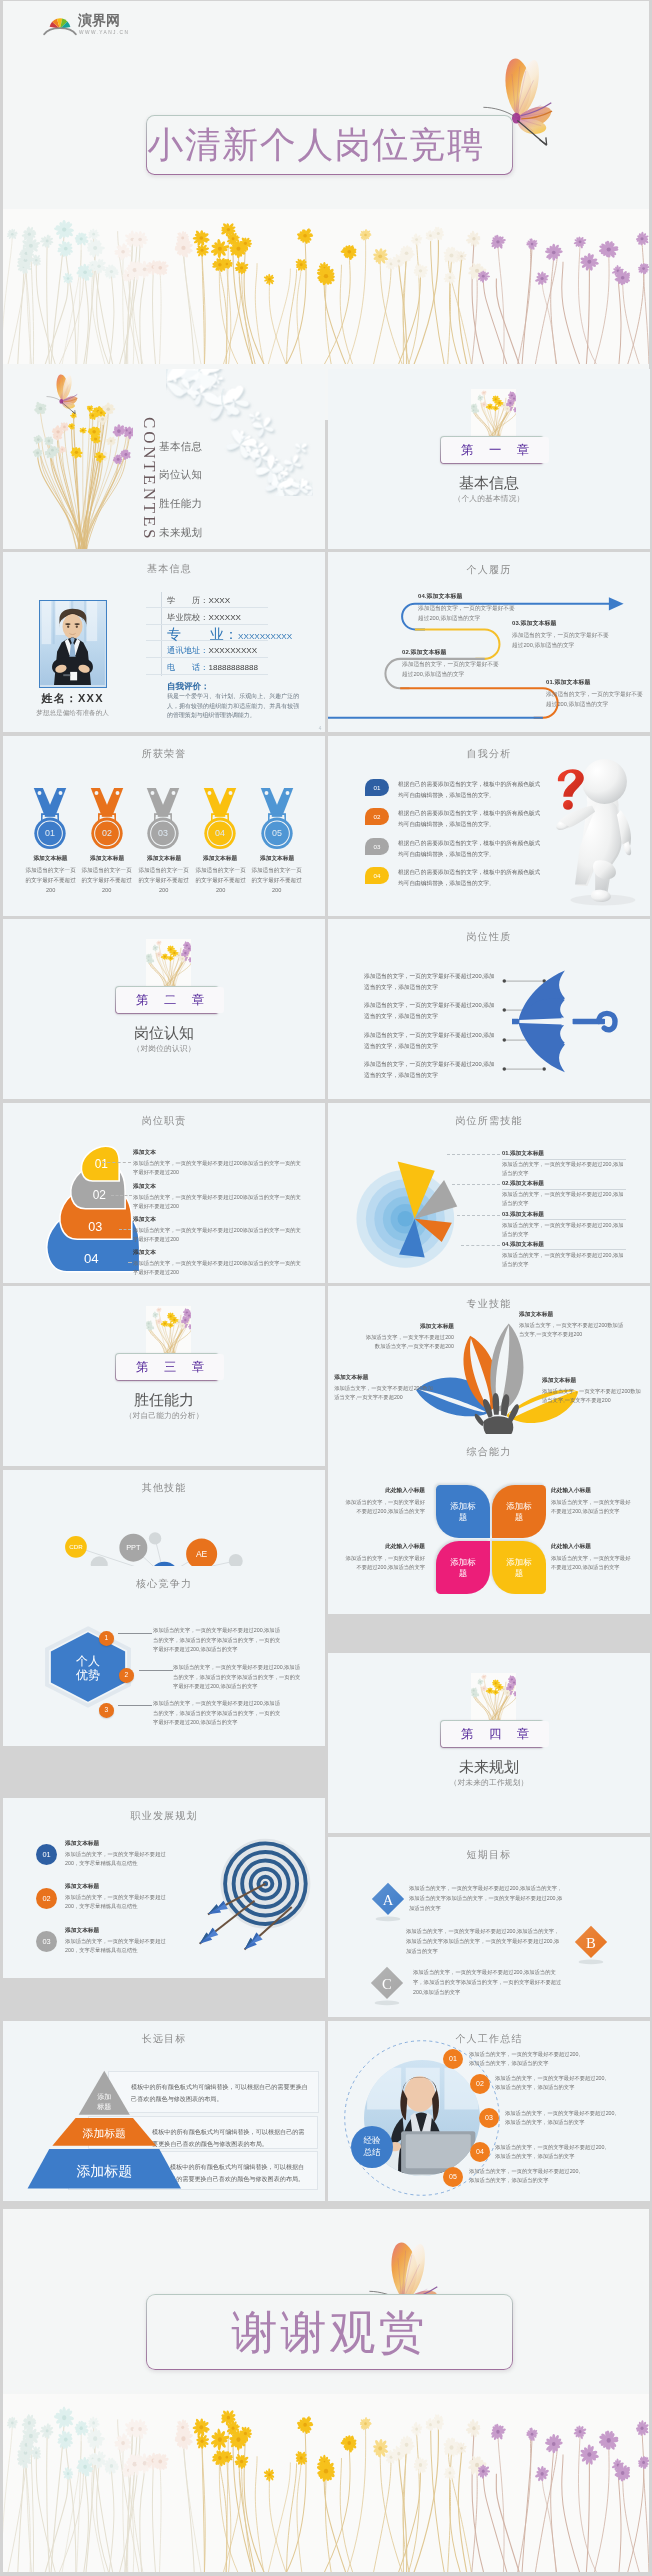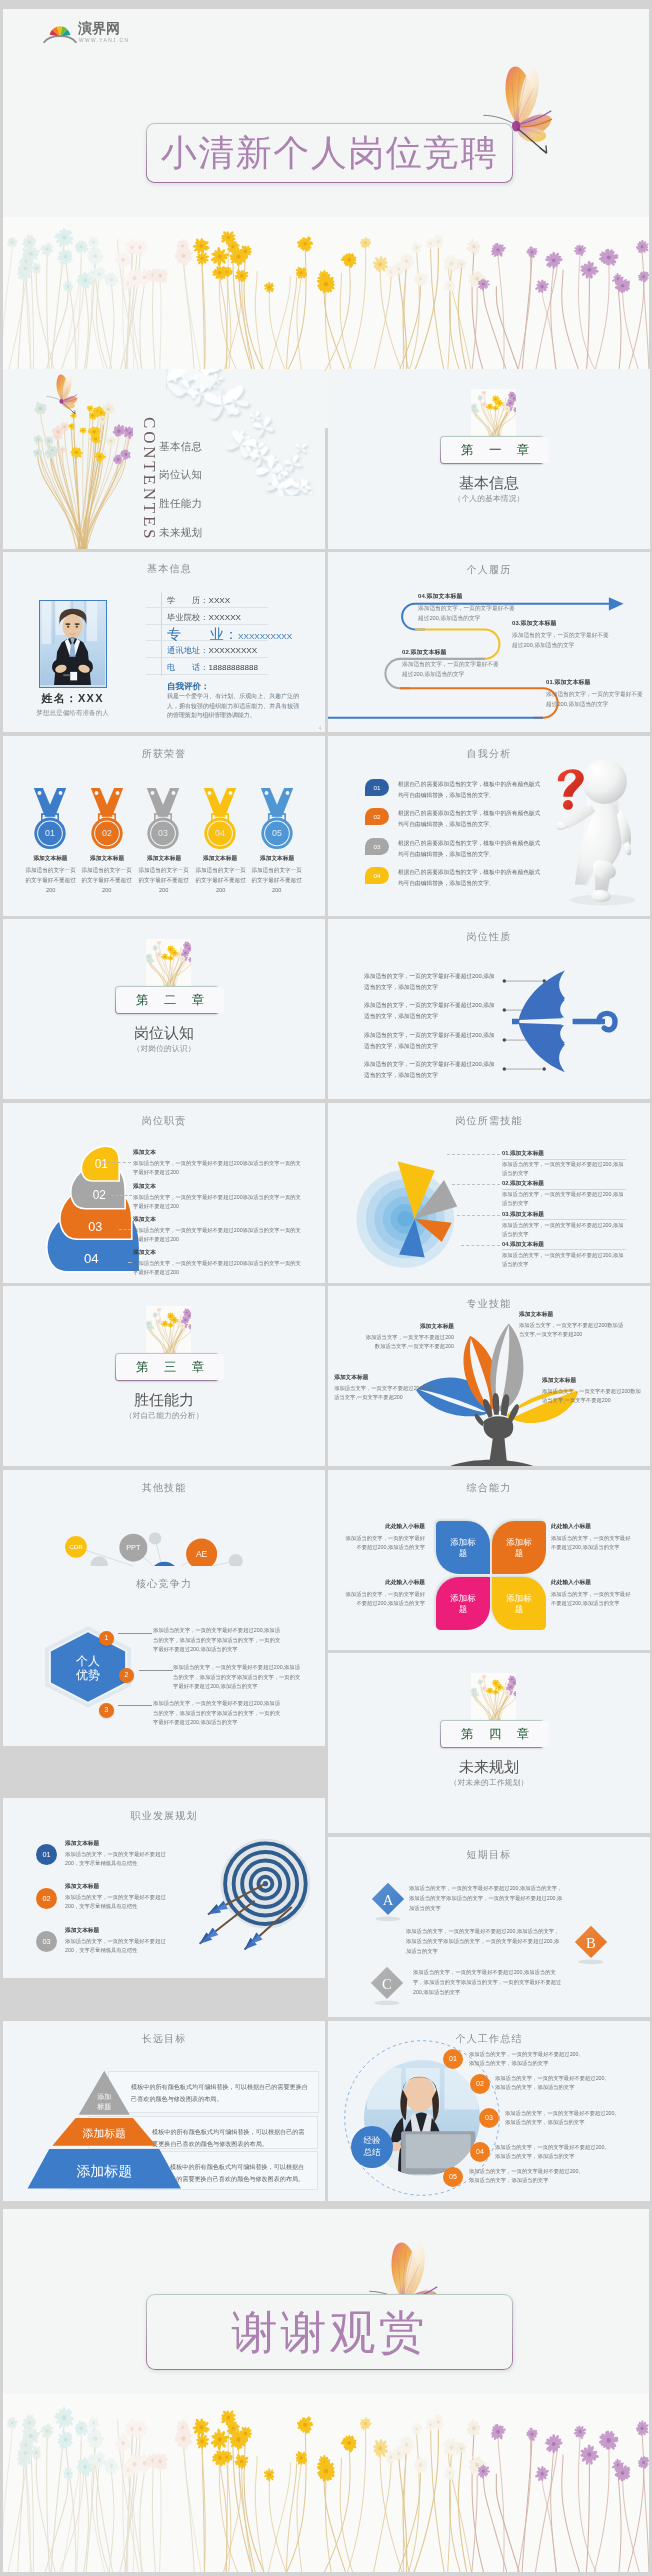--- a/index.html
+++ b/index.html
@@ -4,21 +4,21 @@
 <style>
 html,body{margin:0;padding:0;}
 body{width:653px;height:2576px;background:#d3d3d3;font-family:"Liberation Sans",sans-serif;overflow:hidden;}
 .page{position:relative;width:653px;height:2576px;}
 .slide{position:absolute;background:#f1f5f7;overflow:hidden;}
 .wide{left:3.1px;width:646px;}
 .cl{left:3.1px;width:322px;}
 .cr{left:328px;width:322px;}
 .st{position:absolute;left:0;top:11px;width:100%;text-align:center;color:#8a8a8a;font-size:10px;letter-spacing:1.2px;}
 .chbox{position:absolute;border-radius:3.9px;background:linear-gradient(#b9cbc4,#9d7c9e);padding:1px;box-sizing:border-box;box-shadow:0 0.8px 1.5px rgba(130,110,130,.25);}
-.chbox>div{width:100%;height:100%;border-radius:3.1px;background:#f9f8fa;display:flex;align-items:center;justify-content:center;font-family:"Liberation Serif",serif;color:#14532d;}
+.chbox>div{width:100%;height:100%;border-radius:3.1px;background:#f9f8fa;display:flex;align-items:center;justify-content:center;font-family:"Liberation Serif",serif;color:#4c1d95;}
 .chtitle{position:absolute;left:0;width:100%;text-align:center;color:#555;}
 .chsub{position:absolute;left:0;width:100%;text-align:center;color:#8c8c8c;}
 </style>
 </head>
 <body>
 
 <svg width="0" height="0" style="position:absolute" aria-hidden="true">
     <defs>
 <linearGradient id="bfA" x1="0.1" y1="0" x2="0.8" y2="1">
 <stop offset="0%" stop-color="#e4706a"></stop>
@@ -2254,40 +2254,40 @@
             <path d="M0,0 C-3,9 -11,16 -15,12 C-19,8 -10,2 0,0Z" fill="#f4f8fa"></path>
             <path d="M0,0 C3,9 11,16 15,12 C19,8 10,2 0,0Z" fill="#f8fbfc"></path>
             <path d="M0,0 C-1,-6 1,-13 4,-17" stroke="#d8e4e8" stroke-width="0.9" fill="none"></path>
           </g>
         </g>
       </symbol>
     </defs>
   </svg>
 <div class="page">
 
-<div class="slide wide" style="top:9px;height:419px;background:#f4f6f6;">
+<div class="slide wide" style="top:1px;height:419px;background:#f4f6f6;">
   <div style="position:absolute;left:40px;top:13px;width:102px;height:23px;">
     <svg width="34" height="22" viewBox="0 0 44 28" style="position:absolute;left:0;top:0;">
       <g transform="translate(22,19)">
         <path d="M0,0 L-13.4,-2.6 A13.6 13.6 0 0 1 -10.1,-9.1 Z" fill="#cc3b41"></path>
         <path d="M0,0 L-10.1,-9.1 A13.6 13.6 0 0 1 -4.0,-13.0 Z" fill="#ef8022"></path>
         <path d="M0,0 L-4.0,-13.0 A13.6 13.6 0 0 1 3.0,-13.3 Z" fill="#f5bb16"></path>
         <path d="M0,0 L3.0,-13.3 A13.6 13.6 0 0 1 9.6,-9.6 Z" fill="#72bb2c"></path>
         <path d="M0,0 L9.6,-9.6 A13.6 13.6 0 0 1 13.4,-2.3 Z" fill="#18a296"></path>
       </g>
       <path d="M1.5,26 C9,15.5 35,15.5 42.5,26" stroke="#8d8d8d" stroke-width="2.4" fill="none" stroke-linecap="round"></path>
     </svg>
     <div style="position:absolute;left:35px;top:-0.8px;font-size:14px;font-weight:bold;color:#6e6e6e;line-height:15.5px;">演界网</div>
     <div style="position:absolute;left:36px;top:15.5px;font-size:4.8px;color:#a0a0a0;letter-spacing:1.4px;">WWW.YANJ.CN</div>
   </div>
   <svg width="118" height="108" viewBox="0 0 152 140" style="position:absolute;left:470px;top:50px;">
         <use href="#bfly"></use>
       </svg>
   <div style="position:absolute;left:143px;top:114px;width:367px;height:60px;border-radius:8.5px;background:linear-gradient(#b7c9c2,#9f6f9d);padding:1.2px;box-sizing:border-box;box-shadow:0.8px 1.5px 3.9px rgba(120,100,120,.16);">
-    <div style="width:100%;height:100%;border-radius:7.4px;background:#f4f6f6;display:flex;align-items:center;justify-content:center;">
+    <div style="width:100%;height:100%;border-radius:7.4px;background:#f4f6f6;display:flex;align-items:center;justify-content:flex-start;">
       <span style="font-size:36px;color:#ab82b0;letter-spacing:1.5px;line-height:1;">小清新个人岗位竞聘</span>
     </div>
   </div>
   <svg width="646" height="155" viewBox="0 0 834 200" preserveAspectRatio="none" style="position:absolute;left:0;top:208px;">
         <use href="#fband" width="834" height="200"></use>
       </svg>
 </div>
 <div class="slide cl" style="top:369px;height:180px;background:#f3f6f7;">
   <svg width="144" height="164" viewBox="0 0 150 232" preserveAspectRatio="xMidYMax meet" style="position:absolute;left:4.6px;top:18.6px;">
         <use href="#bq" width="150" height="232"></use>
@@ -2763,21 +2763,21 @@
         <text x="328" y="163.8" text-anchor="middle" font-family="Liberation Sans, sans-serif" font-size="8" fill="#ffffff">CAD</text>
         <circle cx="160" cy="172" r="20" fill="#e8721c"></circle>
         <text x="160" y="175.8" text-anchor="middle" font-family="Liberation Sans, sans-serif" font-size="11" fill="#ffffff">PS</text>
         <circle cx="250" cy="176" r="16" fill="#a6a6a6"></circle>
         <text x="250" y="179.3" text-anchor="middle" font-family="Liberation Sans, sans-serif" font-size="9.5" fill="#ffffff">AI</text>
     <circle cx="208" cy="137" r="19" fill="#2f6ec0"></circle>
     <text x="208" y="136" text-anchor="middle" font-family="Liberation Sans, sans-serif" font-size="10.5" fill="#fff">软件</text>
     <text x="208" y="148" text-anchor="middle" font-family="Liberation Sans, sans-serif" font-size="10.5" fill="#fff">能力</text>
   </svg>
 </div>
-<div class="slide cr" style="top:1470px;height:180px;">
+<div class="slide cr" style="top:1434px;height:180px;">
   <div class="st">综合能力</div>
   <div style="position:absolute;left:108px;top:51px;width:54px;height:53px;background:#3d7cc9;border-radius:4.6px 23px 0 23px;box-shadow:-1.5px -1.5px 2.3px rgba(120,130,140,.22);display:flex;align-items:center;justify-content:center;">
       <span style="font-size:8.5px;color:#fff;line-height:11px;text-align:center;width:33px;">添加标题</span>
       </div>
       <div style="position:absolute;left:164px;top:51px;width:54px;height:53px;background:#e8721c;border-radius:23px 4.6px 23px 0;box-shadow:-1.5px -1.5px 2.3px rgba(120,130,140,.22);display:flex;align-items:center;justify-content:center;">
       <span style="font-size:8.5px;color:#fff;line-height:11px;text-align:center;width:33px;">添加标题</span>
       </div>
       <div style="position:absolute;left:108px;top:107px;width:54px;height:53px;background:#ec1e79;border-radius:23px 0 23px 4.6px;box-shadow:-1.5px -1.5px 2.3px rgba(120,130,140,.22);display:flex;align-items:center;justify-content:center;">
       <span style="font-size:8.5px;color:#fff;line-height:11px;text-align:center;width:33px;">添加标题</span>
       </div>

